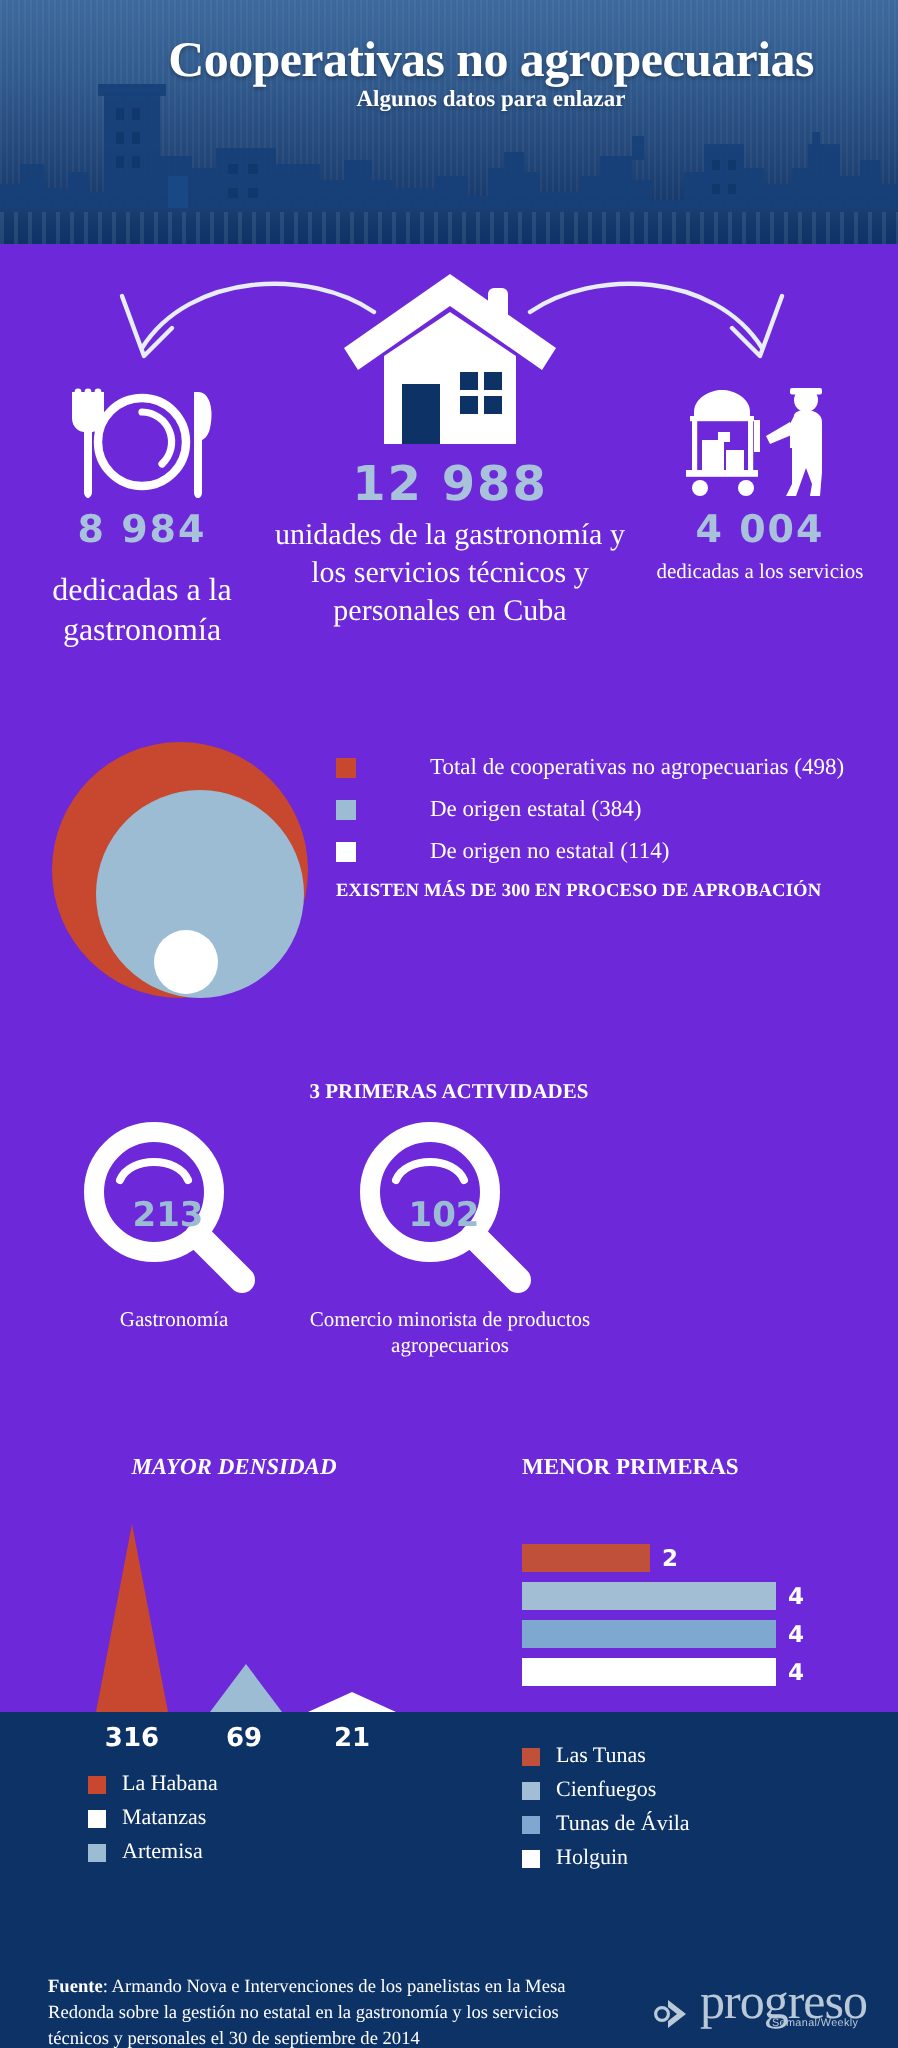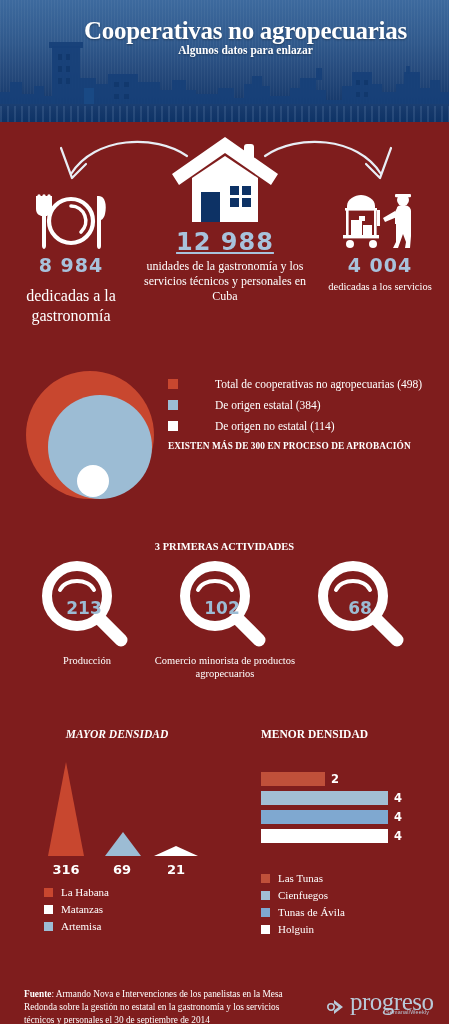--- a/index.html
+++ b/index.html
@@ -3,21 +3,21 @@
 <meta charset="utf-8">
 <style>
   html,body{margin:0;padding:0;}
   body{
     width:449px;height:1024px;overflow:hidden;
     background:#0d3265;
     font-family:"Liberation Serif", serif;
     color:#ffffff;
     -webkit-font-smoothing:antialiased;
   }
-  .page{position:relative;width:449px;height:1024px;background:#7f1d1d;}
+  .page{position:relative;width:449px;height:856px;background:#6d28d9;}
 
   
   .header{position:absolute;left:0;top:0;width:449px;height:122px;overflow:hidden;
     background:linear-gradient(180deg,#3d6a9e 0%,#30598c 35%,#24487a 62%,#16396b 85%,#0d3265 100%);}
   .hdr-stripes{position:absolute;inset:0;
     background:repeating-linear-gradient(90deg, rgba(255,255,255,0.045) 0 1px, rgba(0,0,0,0) 1px 3px);}
   .skyline{position:absolute;left:0;bottom:0;width:449px;height:100px;}
   .water{position:absolute;left:0;bottom:0;width:449px;height:18px;
     background:linear-gradient(180deg,#1b3f72 0%,#15386a 40%,#0d3265 100%);opacity:.95;}
   .water-speck{position:absolute;bottom:0;left:0;width:449px;height:16px;
@@ -37,22 +37,22 @@
   .arc-left,.arc-right{position:absolute;top:0;}
   .stat{position:absolute;text-align:center;}
   .stat .num{font-family:"DejaVu Sans", sans-serif;font-weight:bold;color:#a8c2dc;letter-spacing:1px;}
   .stat .cap{font-family:"Liberation Serif", serif;color:#ffffff;line-height:1.25;}
 
   .stat-left{left:6px;top:64px;width:130px;}
   .stat-left .num{font-size:19px;margin-top:4px;}
   .stat-left .cap{font-size:16px;margin-top:10px;}
 
   .stat-center{left:134px;top:6px;width:182px;}
-  .stat-center .num{font-size:24px;margin-top:2px;text-decoration:underline;}
-  .stat-center .cap{font-size:12px;margin-top:3px;}
+  .stat-center .num{font-size:24px;margin-top:2px;}
+  .stat-center .cap{font-size:15px;margin-top:3px;}
 
   .stat-right{left:316px;top:64px;width:128px;}
   .stat-right .num{font-size:19px;margin-top:4px;}
   .stat-right .cap{font-size:10.5px;margin-top:4px;}
 
   
   .sect-title{position:absolute;width:449px;text-align:center;
     font-family:"Liberation Serif", serif;font-weight:bold;color:#ffffff;}
 
   
@@ -265,44 +265,36 @@
 
     <div class="act" style="left:12px;top:0;">
       <div class="act-glass">
         <svg width="92" height="92" viewBox="0 0 92 92">
           <circle cx="36" cy="36" r="30" fill="none" stroke="#ffffff" stroke-width="10"></circle>
           <path d="M19,30 C24,18 48,18 53,30" fill="none" stroke="#ffffff" stroke-width="4" stroke-linecap="round"></path>
           <path d="M58,58 L80,80" stroke="#ffffff" stroke-width="13" stroke-linecap="round"></path>
         </svg>
         <div class="act-num" style="left:7px;">213</div>
       </div>
-      <div class="act-cap">Producción</div>
+      <div class="act-cap">Gastronomía</div>
     </div>
 
     <div class="act" style="left:150px;top:0;">
       <div class="act-glass">
         <svg width="92" height="92" viewBox="0 0 92 92">
           <circle cx="36" cy="36" r="30" fill="none" stroke="#ffffff" stroke-width="10"></circle>
           <path d="M19,30 C24,18 48,18 53,30" fill="none" stroke="#ffffff" stroke-width="4" stroke-linecap="round"></path>
           <path d="M58,58 L80,80" stroke="#ffffff" stroke-width="13" stroke-linecap="round"></path>
         </svg>
         <div class="act-num" style="left:7px;">102</div>
       </div>
       <div class="act-cap">Comercio minorista de productos agropecuarios</div>
     </div>
 
     <div class="act" style="left:288px;top:0;">
-      <div class="act-glass">
-        <svg width="92" height="92" viewBox="0 0 92 92">
-          <circle cx="36" cy="36" r="30" fill="none" stroke="#ffffff" stroke-width="10"></circle>
-          <path d="M19,30 C24,18 48,18 53,30" fill="none" stroke="#ffffff" stroke-width="4" stroke-linecap="round"></path>
-          <path d="M58,58 L80,80" stroke="#ffffff" stroke-width="13" stroke-linecap="round"></path>
-        </svg>
-        <div class="act-num" style="left:7px;">68</div>
-      </div>
     </div>
   </div>
 
   <div class="dens-left">
     <div class="dens-title" style="text-align:center;padding-left:10px;">MAYOR DENSIDAD</div>
   </div>
 
   <div class="tri-wrap">
     <svg width="160" height="100" viewBox="0 0 160 100">
       <polygon points="26,0 44,94 8,94" fill="#c8472f"></polygon>
@@ -325,21 +317,21 @@
       <span class="sw2" style="background:#ffffff"></span>
       <span class="legend2-label">Matanzas</span>
     </div>
     <div class="legend2-row">
       <span class="sw2" style="background:#9cbcd4"></span>
       <span class="legend2-label">Artemisa</span>
     </div>
   </div>
 
   <div class="dens-right">
-    <div class="dens-title" style="padding-left:37px;">MENOR DENSIDAD</div>
+    <div class="dens-title" style="padding-left:37px;">MENOR PRIMERAS</div>
   </div>
 
   <div class="bars">
     <div class="bar-row">
       <div class="bar" style="width:64px;background:#c0503a"></div>
       <div class="bar-val" style="left:70px;">2</div>
     </div>
     <div class="bar-row">
       <div class="bar" style="width:127px;background:#a2bed4"></div>
       <div class="bar-val" style="left:133px;">4</div>

